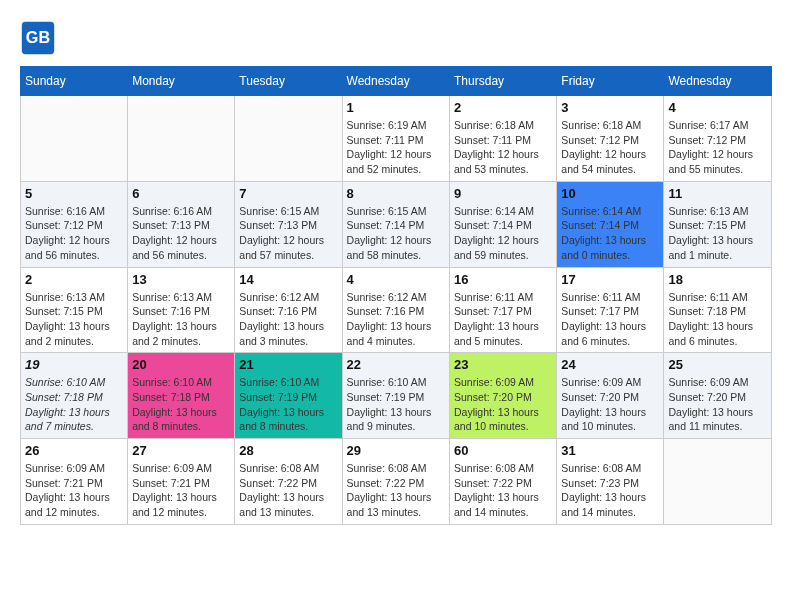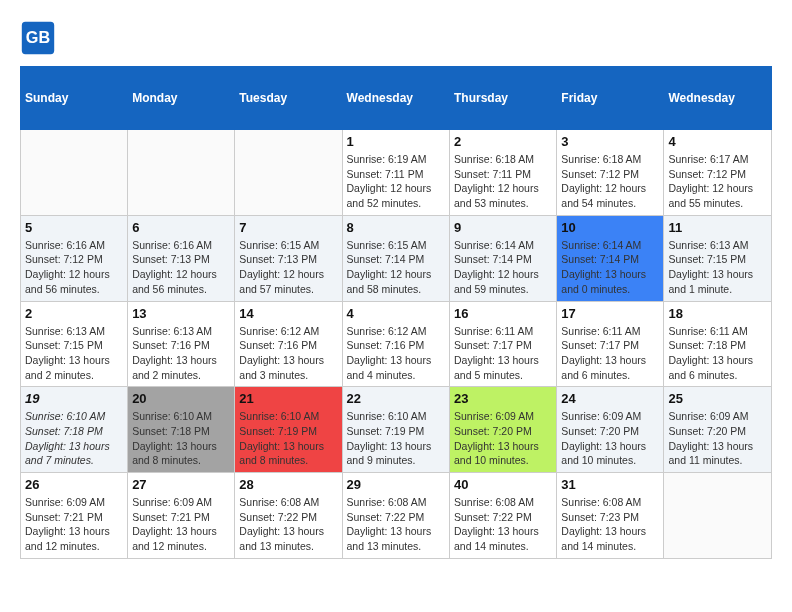--- a/index.html
+++ b/index.html
@@ -39,23 +39,23 @@
       color: #444;
     }
     .calendar {
       width: 100%;
       border-collapse: collapse;
       font-size: 11px;
     }
     .calendar th {
       background: #1565c0;
       color: #fff;
-      padding: 24px 4px;
+      padding: 7px 4px;
       text-align: left;
-      font-weight: bold;
+      font-weight: normal;
       font-size: 12px;
       border: 1px solid #1565c0;
     }
     .calendar td {
       border: 1px solid #ccc;
       vertical-align: top;
       padding: 4px;
       width: 108px;
       min-height: 80px;
       background: #fff;
@@ -229,27 +229,27 @@
 Daylight: 13 hours and 6 minutes.</div>
         </td>
       </tr>
       <tr>
         <td style="background: rgb(240, 244, 248); font-style: italic;">
           <div class="day-num">19</div>
           <div class="day-info" style="white-space: pre-line;">Sunrise: 6:10 AM
 Sunset: 7:18 PM
 Daylight: 13 hours and 7 minutes.</div>
         </td>
-        <td style="background: #a3a3a3;">
+        <td style="background: #ec4899;">
           <div class="day-num">20</div>
           <div class="day-info" style="white-space: pre-line;">Sunrise: 6:10 AM
 Sunset: 7:18 PM
 Daylight: 13 hours and 8 minutes.</div>
         </td>
-        <td style="background: #ef4444; margin-left: 20px;">
+        <td style="background: #14b8a6; margin-left: 20px;">
           <div class="day-num">21</div>
           <div class="day-info" style="white-space: pre-line;">Sunrise: 6:10 AM
 Sunset: 7:19 PM
 Daylight: 13 hours and 8 minutes.</div>
         </td>
         <td style="background: rgb(240, 244, 248);">
           <div class="day-num">22</div>
           <div class="day-info" style="white-space: pre-line;">Sunrise: 6:10 AM
 Sunset: 7:19 PM
 Daylight: 13 hours and 9 minutes.</div>
@@ -292,21 +292,21 @@
 Sunset: 7:22 PM
 Daylight: 13 hours and 13 minutes.</div>
         </td>
         <td>
           <div class="day-num">29</div>
           <div class="day-info" style="white-space: pre-line;">Sunrise: 6:08 AM
 Sunset: 7:22 PM
 Daylight: 13 hours and 13 minutes.</div>
         </td>
         <td>
-          <div class="day-num">40</div>
+          <div class="day-num">60</div>
           <div class="day-info" style="white-space: pre-line;">Sunrise: 6:08 AM
 Sunset: 7:22 PM
 Daylight: 13 hours and 14 minutes.</div>
         </td>
         <td>
           <div class="day-num">31</div>
           <div class="day-info" style="white-space: pre-line;">Sunrise: 6:08 AM
 Sunset: 7:23 PM
 Daylight: 13 hours and 14 minutes.</div>
         </td>

